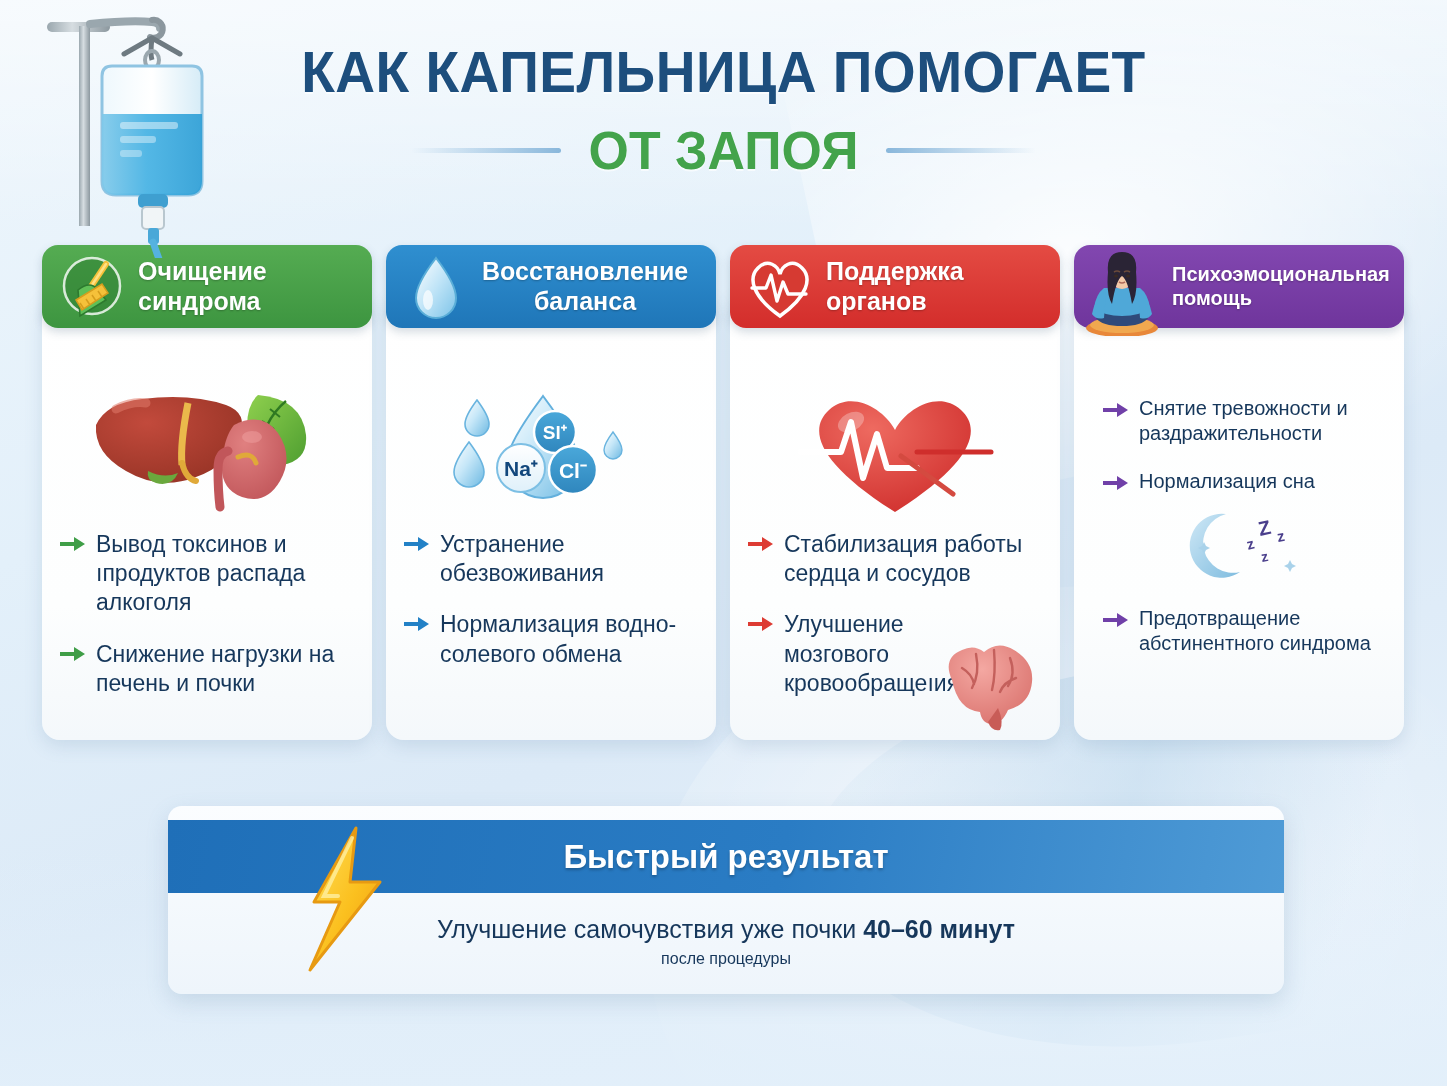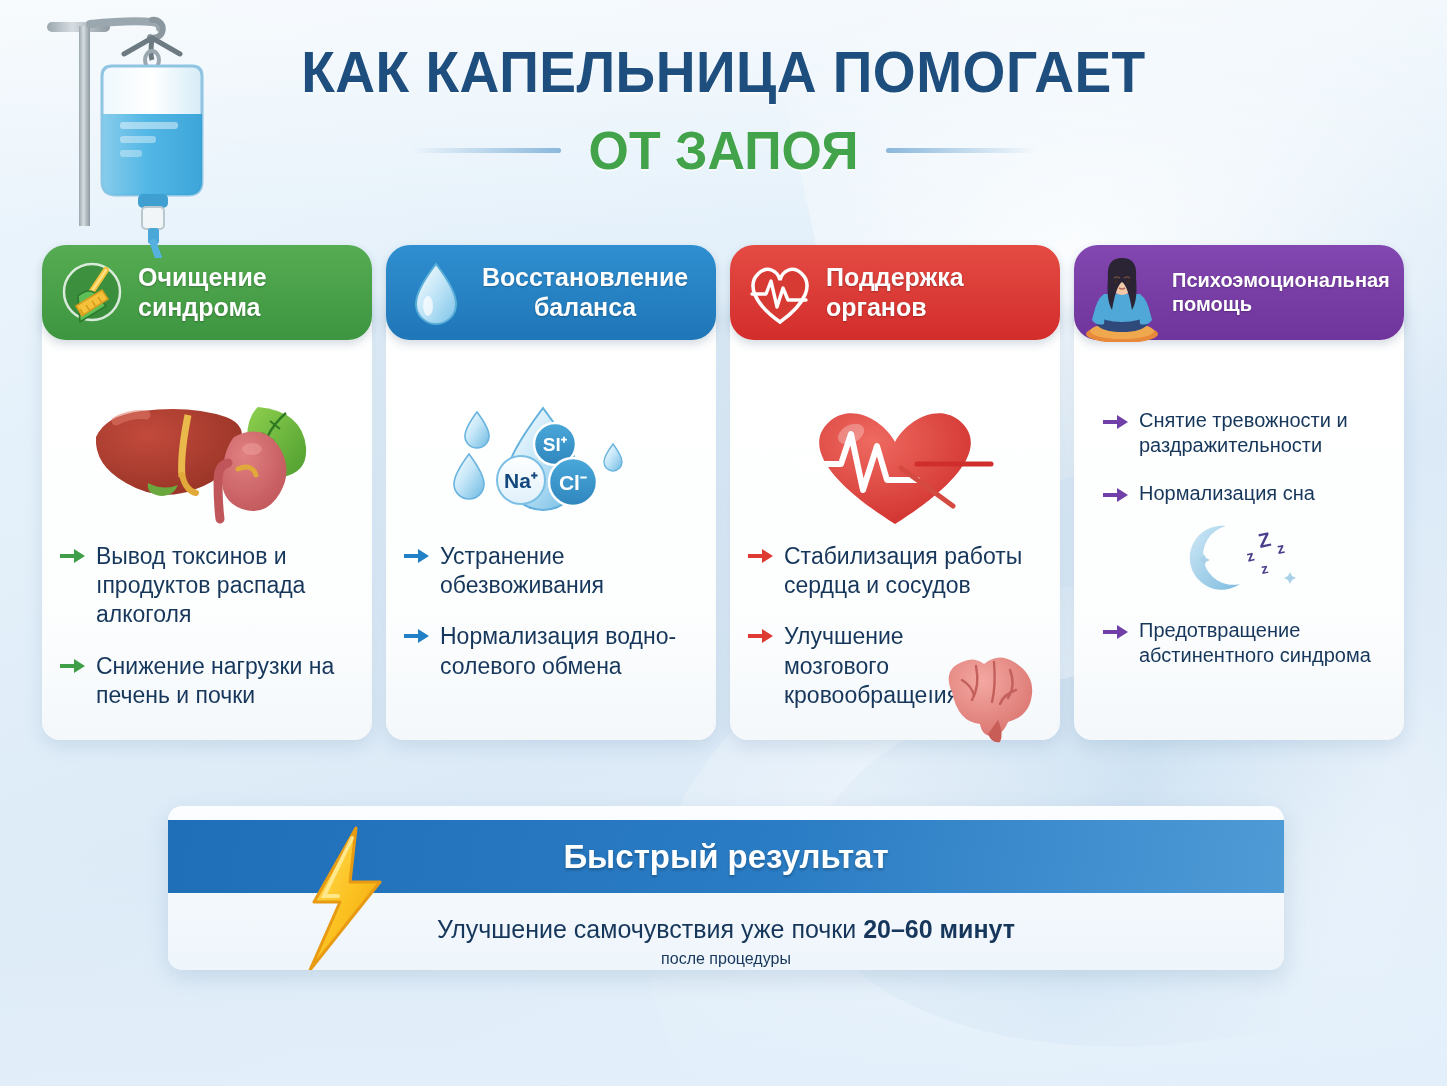--- a/index.html
+++ b/index.html
@@ -47,21 +47,21 @@
   .cards { position:absolute; left:42px; top:245px; width:1365px; height:495px;
            display:flex; gap:14px; z-index:4; }
   .card { position:relative; width:330px; }
   .card-body {
     position:absolute; left:0; right:0; top:48px; bottom:0;
     background:linear-gradient(180deg,#ffffff 0%,#fdfefe 70%,#f4f8fb 100%);
     border-radius:18px;
     box-shadow:0 6px 18px rgba(90,130,165,.18);
   }
   .card-head {
-    position:relative; z-index:3; height:95px; border-radius:24px;
+    position:relative; z-index:3; height:83px; border-radius:16px;
     display:flex; align-items:center; padding-left:14px;
     box-shadow:0 4px 10px rgba(60,90,120,.22);
   }
   .card-head .htext {
     font-size:25px; font-weight:bold; color:#fff; line-height:1.18;
     text-shadow:0 1px 2px rgba(0,0,0,.25); margin-left:10px;
   }
   .card.c1 .card-head { background:linear-gradient(180deg,#55ac52,#3d9540); }
   .card.c2 .card-head { background:linear-gradient(180deg,#2f8fd0,#1f76b8);text-align:center; }
   .card.c3 .card-head { background:linear-gradient(180deg,#e44b43,#d32d2b); }
@@ -75,21 +75,21 @@
   .illus { position:relative; z-index:2; height:150px; margin-top:52px;
            display:flex; align-items:center; justify-content:center; }
 
   .bullets { position:relative; z-index:2; padding:0 16px 0 18px; }
   .bullet { display:flex; gap:10px; align-items:flex-start; margin-bottom:22px; }
   .arw { flex:0 0 26px; margin-top:5px; }
   .btext { font-size:23px; line-height:1.27; color:#16375b; }
   .c4 .btext { font-size:20px; }
 
   
-  .banner { position:absolute; left:168px; top:806px; width:1116px; height:164px; z-index:5;
+  .banner { position:absolute; left:168px; top:806px; width:1116px; height:188px; z-index:5;
             border-radius:14px;
             background:linear-gradient(180deg,#fbfdff,#eef5fb);
             box-shadow:0 8px 22px rgba(90,130,165,.20); overflow:hidden; }
   .banner-top { height:73px; margin-top:14px;
                 background:linear-gradient(100deg,#1f6fb8 0%,#2a7cc4 55%,#4f9bd6 100%);
                 display:flex; align-items:center; justify-content:center; }
   .banner-title { font-size:33px; font-weight:bold; color:#fff; text-shadow:0 2px 3px rgba(0,0,0,.25); }
   .banner-body { padding-top:22px; text-align:center; color:#16375b; }
   .banner-line1 { font-size:25px; }
   .banner-line1 b { font-weight:bold; }
@@ -442,21 +442,21 @@
     </div>
   </div>
 </div>
 
 <div class="banner">
   <div class="banner-top">
     <span class="banner-title">Быстрый результат</span>
   </div>
   <div class="banner-body">
     <div class="banner-line1">
-      <span>Улучшение самочувствия уже почки </span><b>20–60 минут</b>
+      <span>Улучшение самочувствия уже почки </span><b>40–60 минут</b>
     </div>
     <div class="banner-line2">после процедуры</div>
   </div>
   <div class="bolt">
     <svg width="92" height="150" viewBox="0 0 92 150">
       <defs>
           <linearGradient id="bz" x1="0" y1="0" x2="1" y2="1">
         <stop offset="0" stop-color="#ffe05a"></stop>
             <stop offset=".55" stop-color="#fbc01f"></stop>
         <stop offset="1" stop-color="#ef9a0f"></stop>

